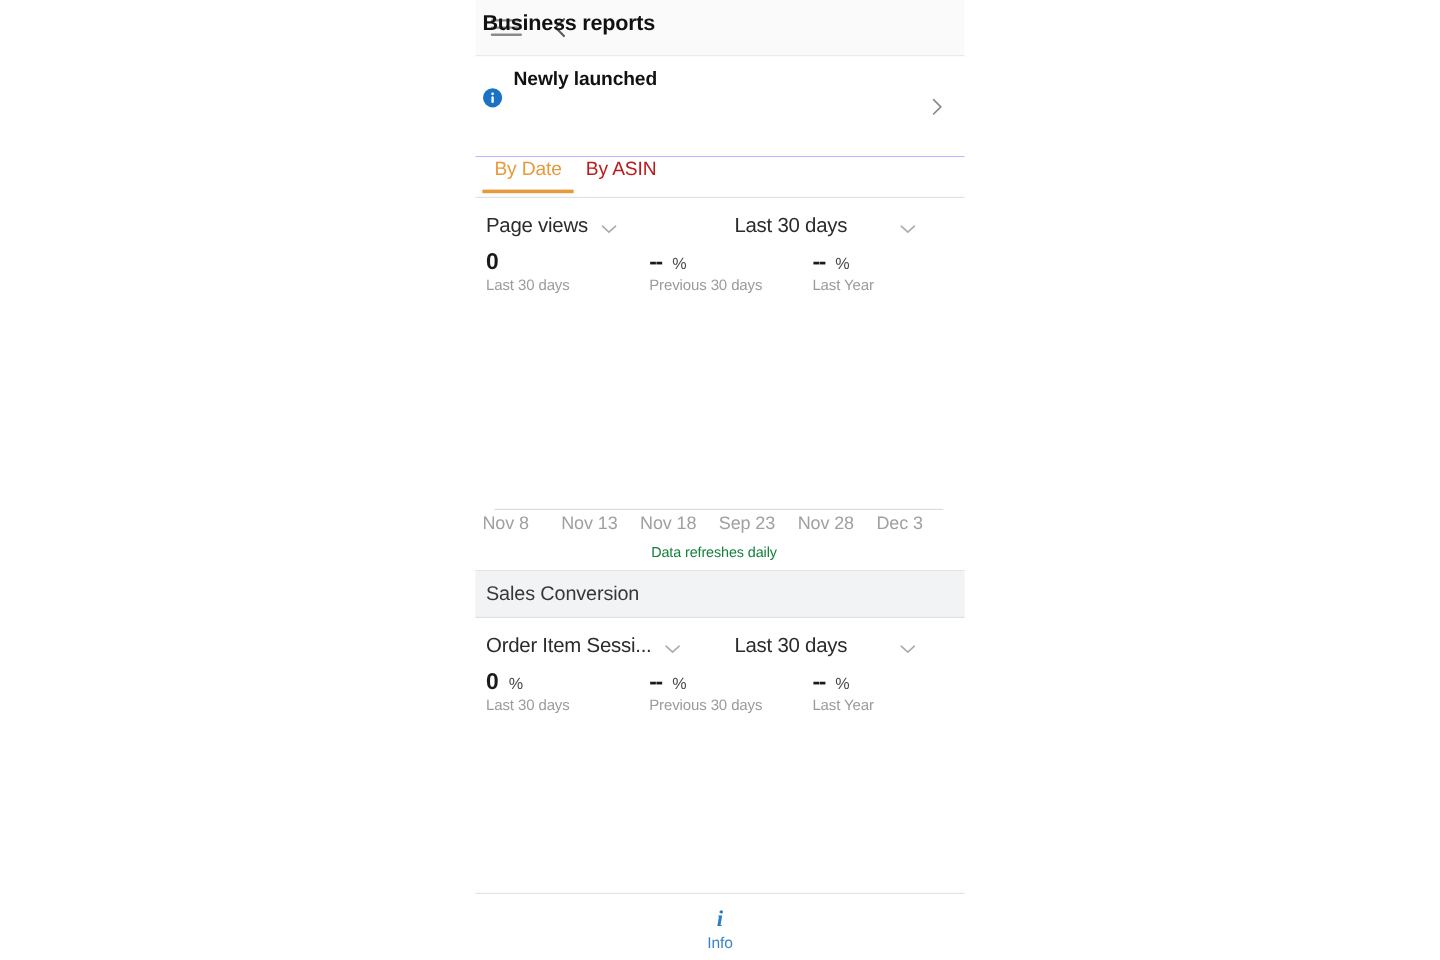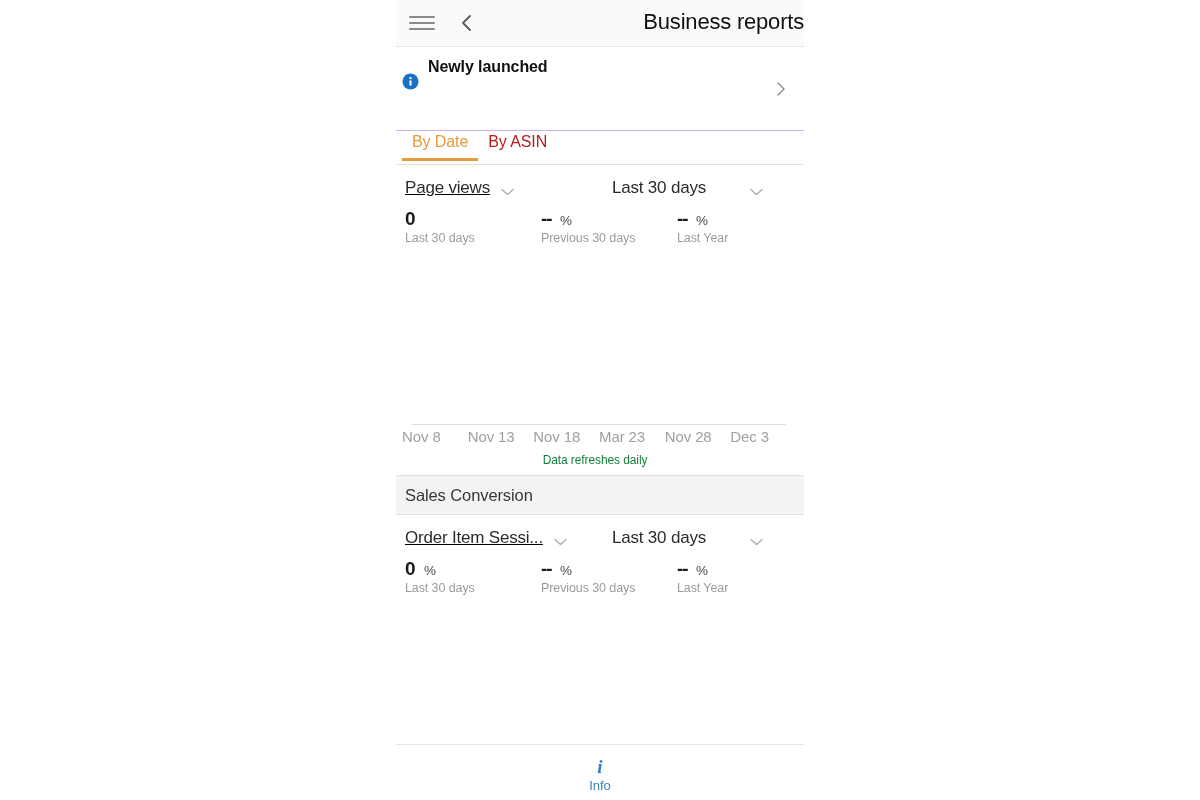--- a/index.html
+++ b/index.html
@@ -64,23 +64,23 @@
     top: 11px;
     width: 22px;
     height: 24px;
     cursor: pointer;
   }
   .appbar-title {
     position: absolute;
     left: 0;
     right: 0;
     top: 9px;
-    text-align: right;
-    font-size: 22px;
-    font-weight: normal;
+    text-align: left;
+    font-size: 18px;
+    font-weight: bold;
     color: #111111;
     letter-spacing: -0.2px;
     padding-left: 6px;
   }
 
   
   .banner {
     position: relative;
     flex: 0 0 84px;
     background: #ffffff;
@@ -184,21 +184,21 @@
   .selector .label {
     font-size: 17px;
     color: #2b2b2b;
     letter-spacing: -0.2px;
   }
   .selector .chev {
     width: 15px;
     height: 10px;
     margin-left: 10px;
   }
-  .sel-metric { width: 205px; text-decoration: underline; }
+  .sel-metric { width: 205px; }
   .sel-range  { width: 180px; justify-content: flex-start; }
   .sel-range .label { margin-left: 2px; }
   .sel-range .chev { margin-left: 43px; }
 
   
   .stats {
     display: flex;
     padding: 2px 0 0 9px;
     height: 46px;
     box-sizing: border-box;
@@ -392,21 +392,21 @@
       </div>
     </div>
 
     <div class="chart">
       <div class="chart-plot"></div>
       <div class="chart-axis-line"></div>
       <div class="chart-ticks">
         <div class="chart-tick">Nov 8</div>
         <div class="chart-tick">Nov 13</div>
         <div class="chart-tick">Nov 18</div>
-        <div class="chart-tick">Mar 23</div>
+        <div class="chart-tick">Sep 23</div>
         <div class="chart-tick">Nov 28</div>
         <div class="chart-tick">Dec 3</div>
       </div>
     </div>
 
     <div class="chart-footnote">Data refreshes daily</div>
   </div>
 
   <div class="card-divider"></div>
   <div class="section-band">Sales Conversion</div>

